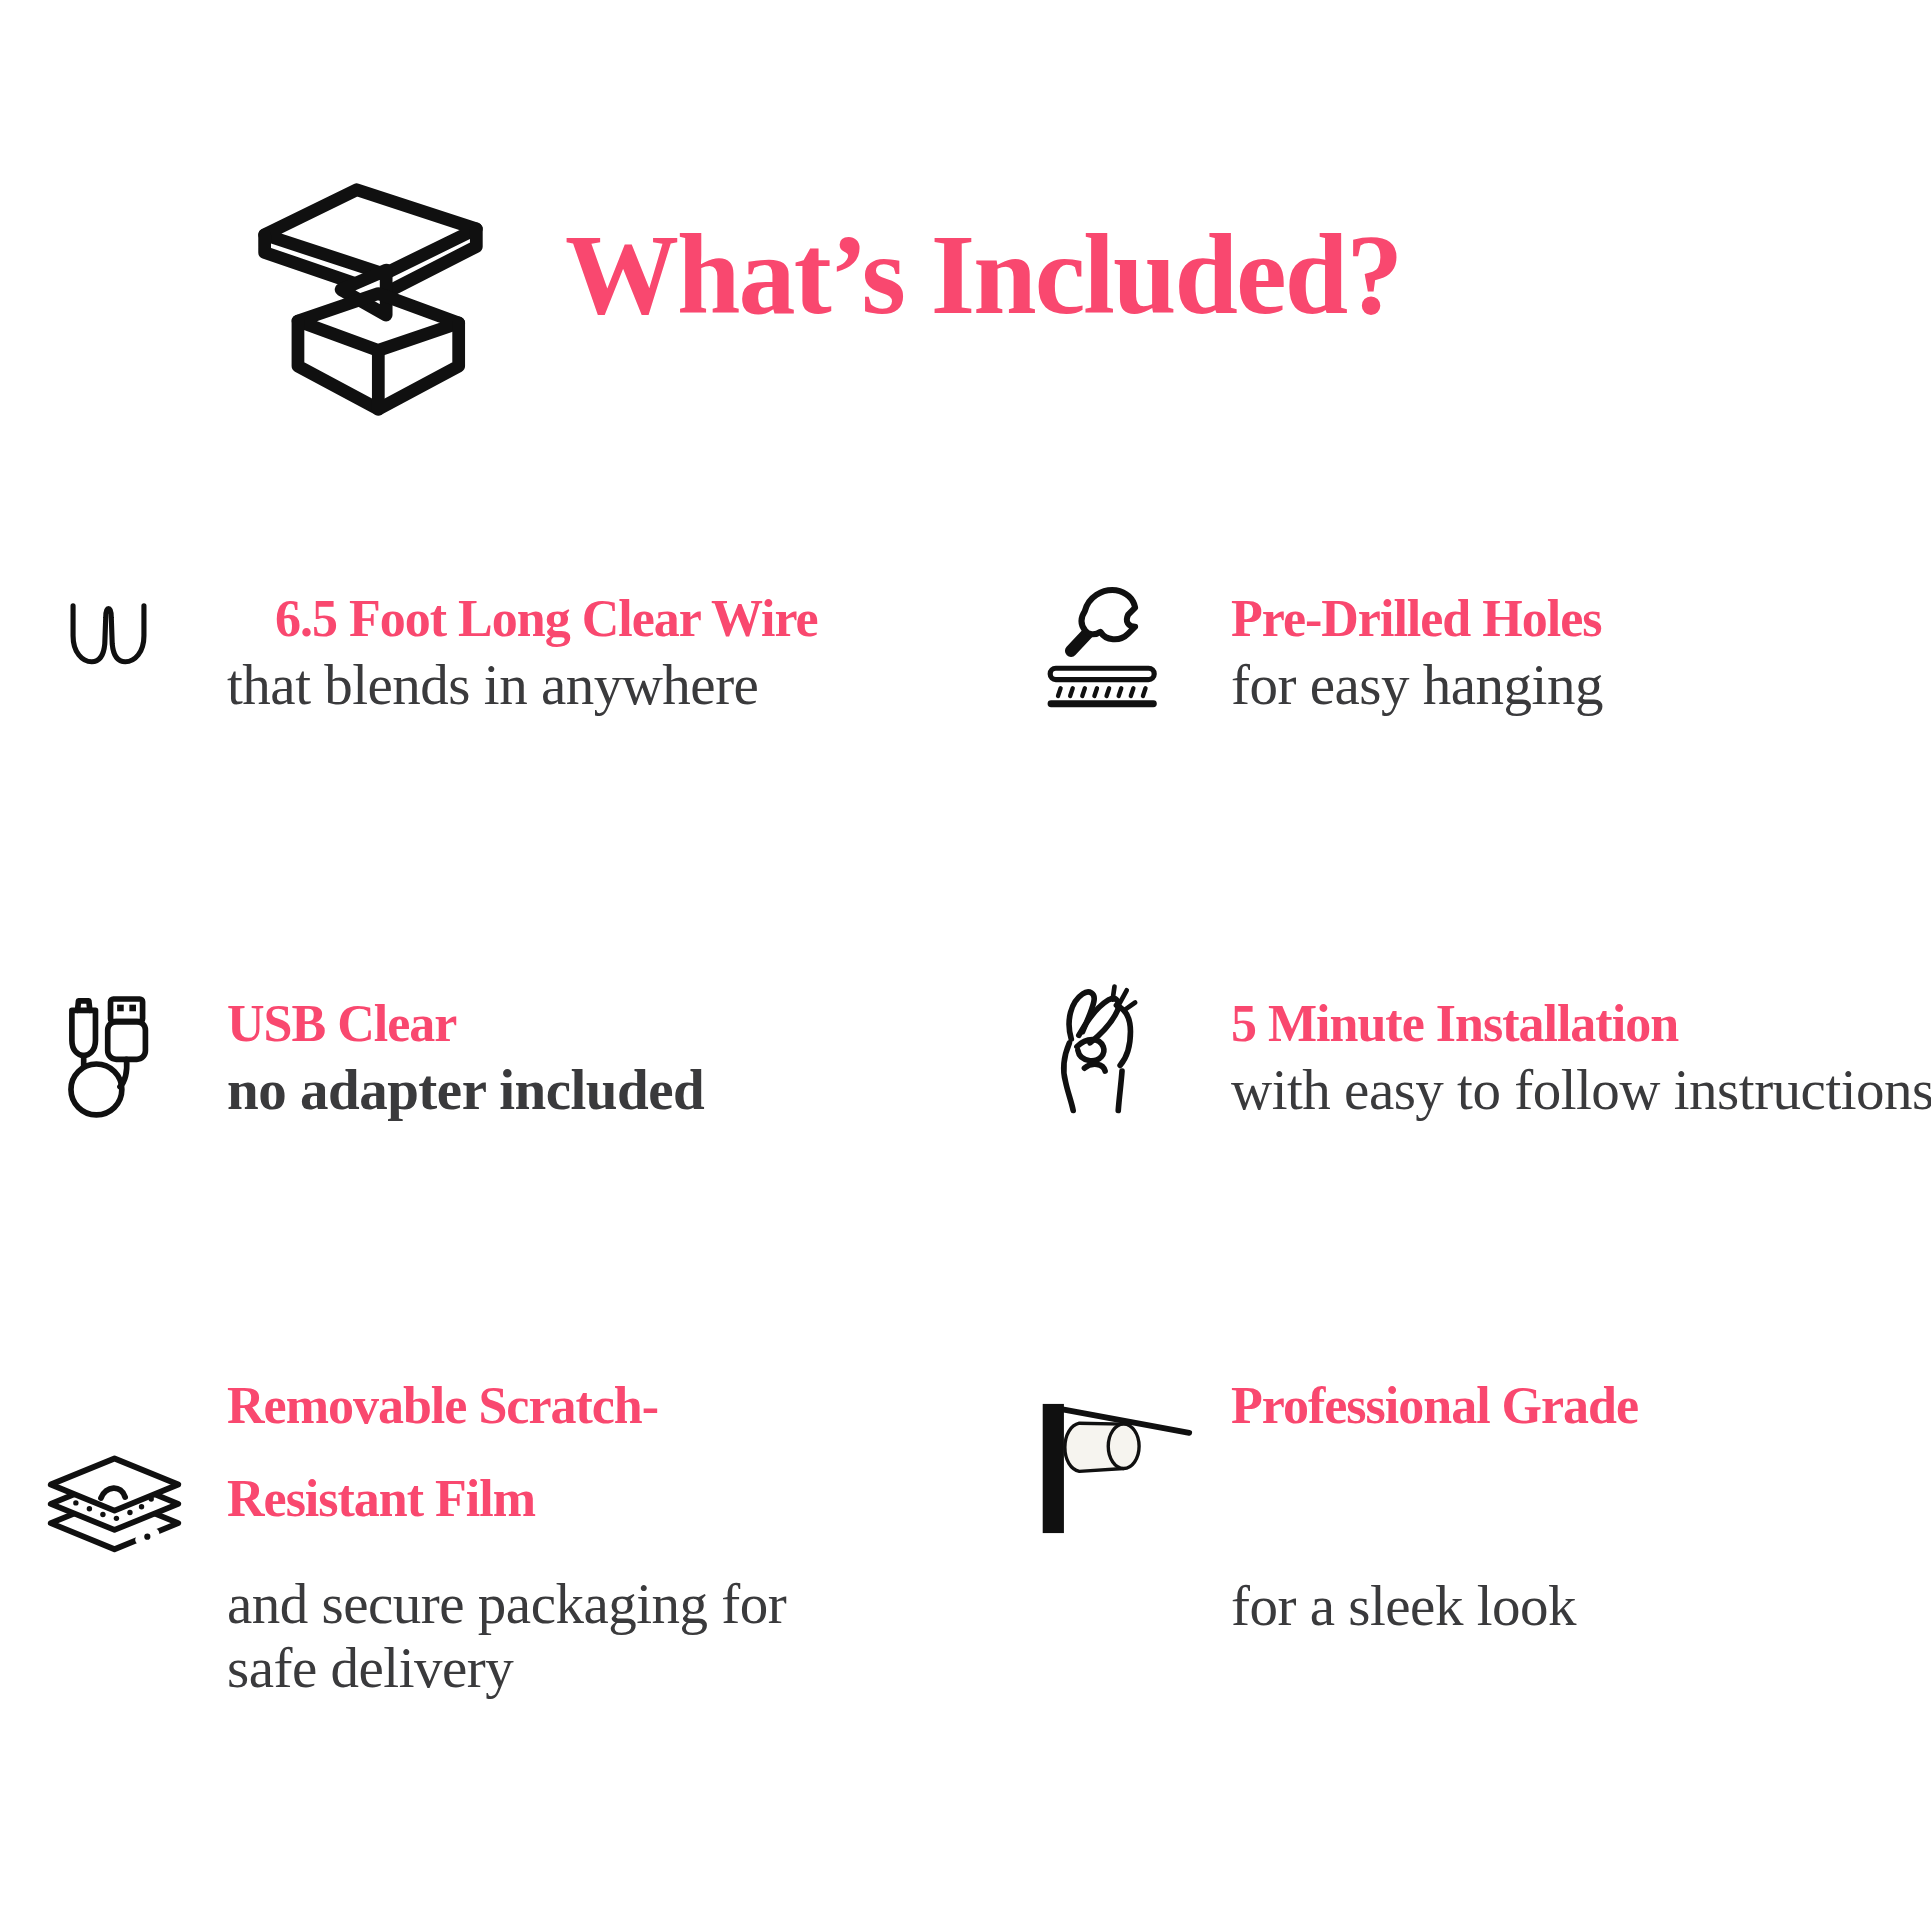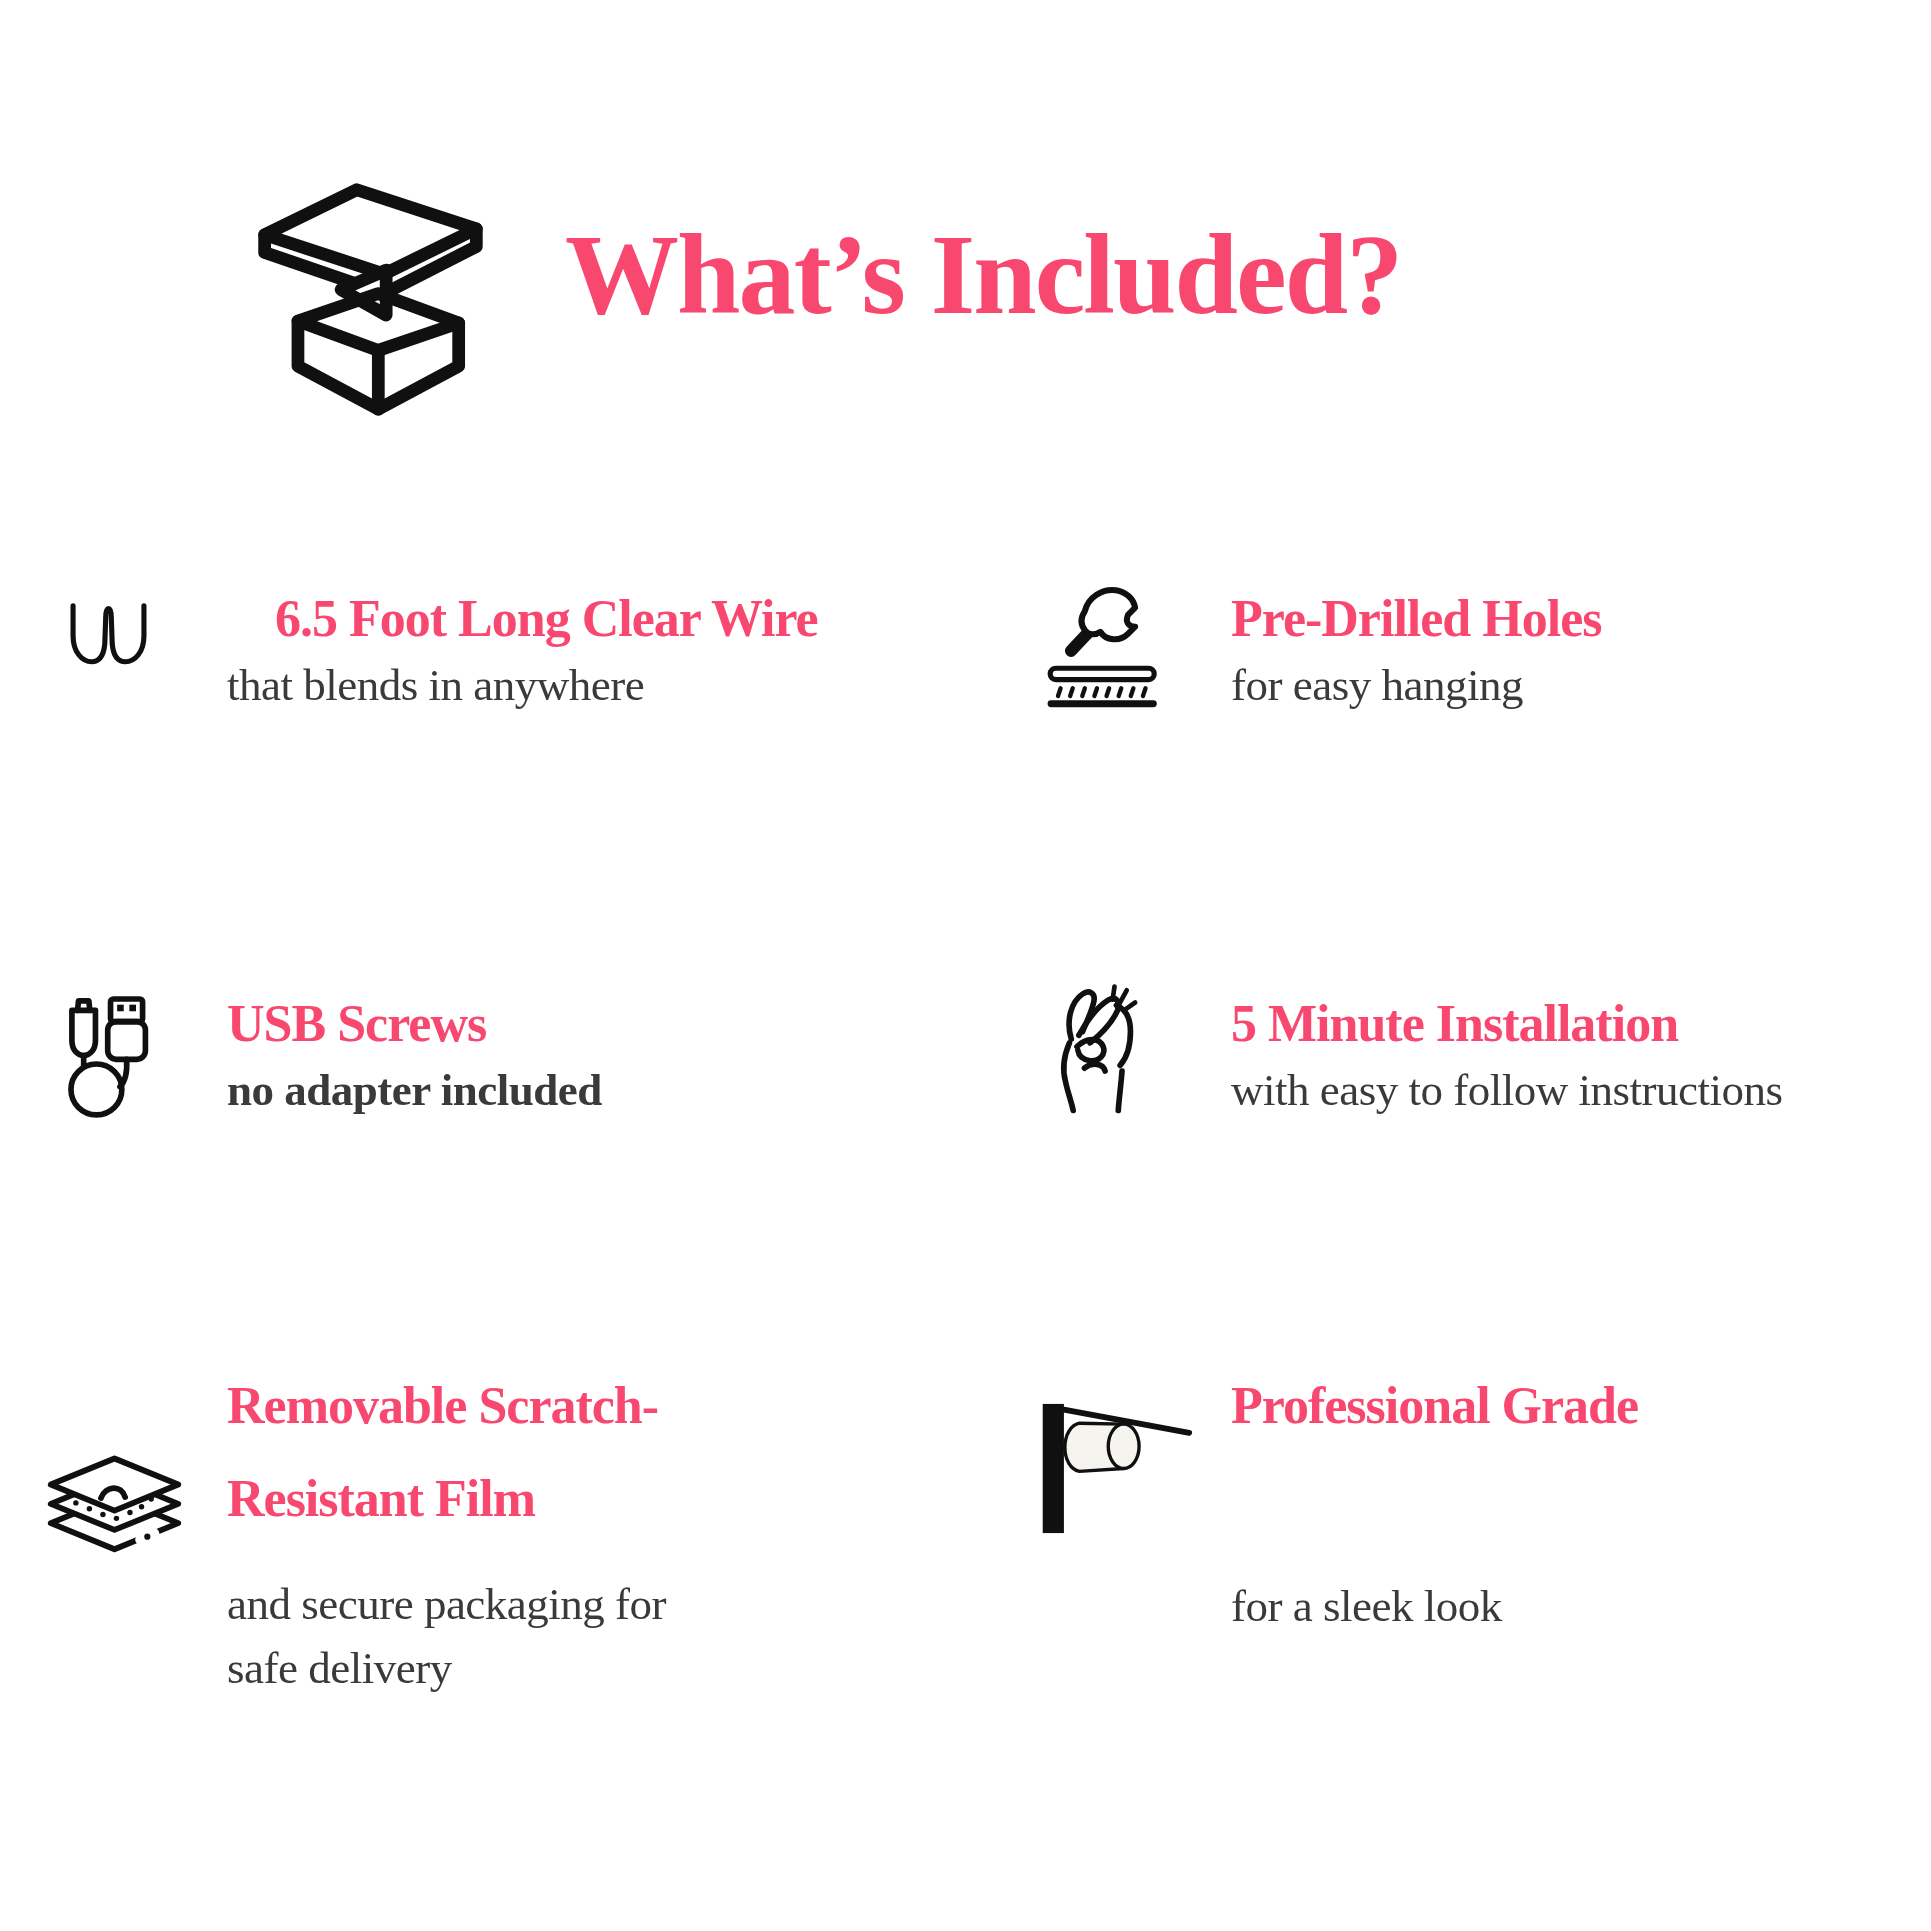--- a/index.html
+++ b/index.html
@@ -18,21 +18,21 @@
   #icon-wire  {left:60px;  top:597px;  width:97px;height:81px;}
   #icon-hammer{left:1039px;top:566px;  width:129px;height:143px;}
   #icon-usb   {left:54px;  top:991px; width:98px;height:131px;}
   #icon-snap  {left:1045px;top:975px; width:108px;height:147px;}
   #icon-film  {left:44px;  top:1444px; width:141px;height:112px;}
   #icon-screw {left:1035px;top:1396px; width:160px;height:145px;}
   .icon svg{width:100%;height:100%;display:block;}
   
   .t{position:absolute;white-space:nowrap;}
   .title{font-size:52px;font-weight:bold;color:#F9486F;letter-spacing:-1px;line-height:93px;}
-  .sub{font-size:45px;color:#3A3A3C;letter-spacing:-0.5px;line-height:64px;}
+  .sub{font-size:57px;color:#3A3A3C;letter-spacing:-0.5px;line-height:64px;}
   .sub.bold{font-weight:bold;}
   #t1{left:227px;top:572px;margin-left:48px;}  #s1{left:227px;top:653px;}
   #t2{left:1231px;top:572px;} #s2{left:1231px;top:653px;}
   #t3{left:227px;top:977px;} #s3{left:227px;top:1058px;}
   #t4{left:1231px;top:977px;}#s4{left:1231px;top:1058px;}
   #t5{left:227px;top:1359px;} #s5{left:227px;top:1572px;}
   #t6{left:1231px;top:1359px;}#s6{left:1231px;top:1574px;}
 </style>
 </head>
 <body>
@@ -78,21 +78,21 @@
       <path d="M19,18 L44,18 L44,50 C44,60 38,66 31.5,66 C25,66 19,60 19,50 Z"></path>
       <rect x="60" y="6" width="34" height="24" rx="3"></rect>
       <rect x="67" y="12" width="7" height="7" fill="#101010" stroke="none"></rect>
       <rect x="80" y="12" width="7" height="7" fill="#101010" stroke="none"></rect>
       <rect x="57" y="30" width="40" height="40" rx="9"></rect>
       <circle cx="45" cy="102" r="27"></circle>
       <path d="M31.5,66 L31.5,77"></path>
       <path d="M77,70 C78,84 75,94 70,99"></path>
     </svg>
   </div>
-  <div class="t title" id="t3">USB Screws</div>
+  <div class="t title" id="t3">USB Clear</div>
   <div class="t sub bold" id="s3">no adapter included</div>
 
   <div class="icon" id="icon-snap">
     <svg viewBox="0 0 115 152" fill="none" stroke="#101010" stroke-width="6" stroke-linecap="round" stroke-linejoin="round">
       <path d="M74,10 L72,24 M87,14 L80,27 M96,27 L86,34" stroke-width="5"></path>
       <path d="M28,66 C22,46 28,26 40,18 C47,13 54,17 52,26 C50,36 44,48 40,58"></path>
       <path d="M36,62 C46,44 58,30 68,24 C76,20 81,27 77,36 C71,49 58,62 48,70"></path>
       <path d="M76,30 C86,34 91,44 91,58 C91,74 87,86 80,94"></path>
       <path d="M34,74 C44,64 58,64 62,74 C65,82 58,90 48,89 C40,88 36,84 35,78"></path>
       <path d="M42,97 C50,90 62,92 64,100"></path>

